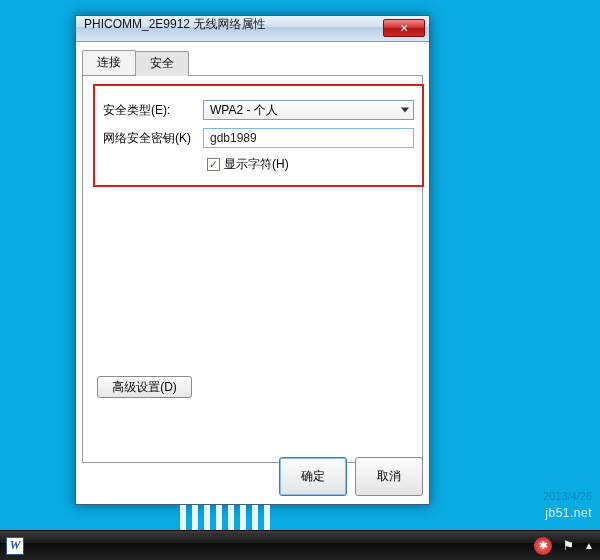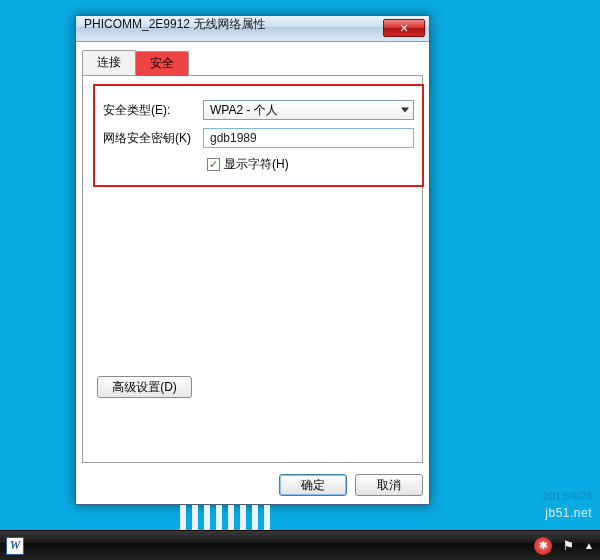--- a/index.html
+++ b/index.html
@@ -58,21 +58,21 @@
   .tab {
     padding: 3px 14px 4px 14px;
     border: 1px solid #9b9b9b;
     border-bottom: none;
     border-radius: 2px 2px 0 0;
     background: #f3f3f3;
     margin-right: -1px;
     font-size: 12px;
     cursor: default;
   }
-  .tab.active { background: #ef4444; position: relative; top: 1px; }
+  .tab.active { background: #e5e5e5; position: relative; top: 1px; }
   .panel {
     border: 1px solid #9b9b9b;
     width: 100%;
     height: calc(100% - 22px);
     background: #fff;
     position: relative;
     padding: 18px 12px 4px 12px;
   }
   .red-box {
     border: 2px solid #d21f1f;
@@ -141,21 +141,21 @@
     font-size: 12px;
   }
   .bottom-bar {
     position: absolute;
     left: 6px; right: 6px; bottom: 8px;
     display: flex;
     justify-content: flex-end;
     gap: 8px;
   }
   .dlg-btn {
-    width: 68px; height: 22px;
+    width: 68px; height: 39px;
     border: 1px solid #8a8a8a;
     border-radius: 3px;
     background: linear-gradient(#fdfdfd,#e4e4e4);
     display: flex; align-items: center; justify-content: center;
     font-size: 12px;
   }
   .dlg-btn.default { border-color: #3c7fb1; box-shadow: 0 0 0 1px #8ac0e8 inset; }
   .stripes {
     position: absolute;
     left: 180px; top: 505px;

